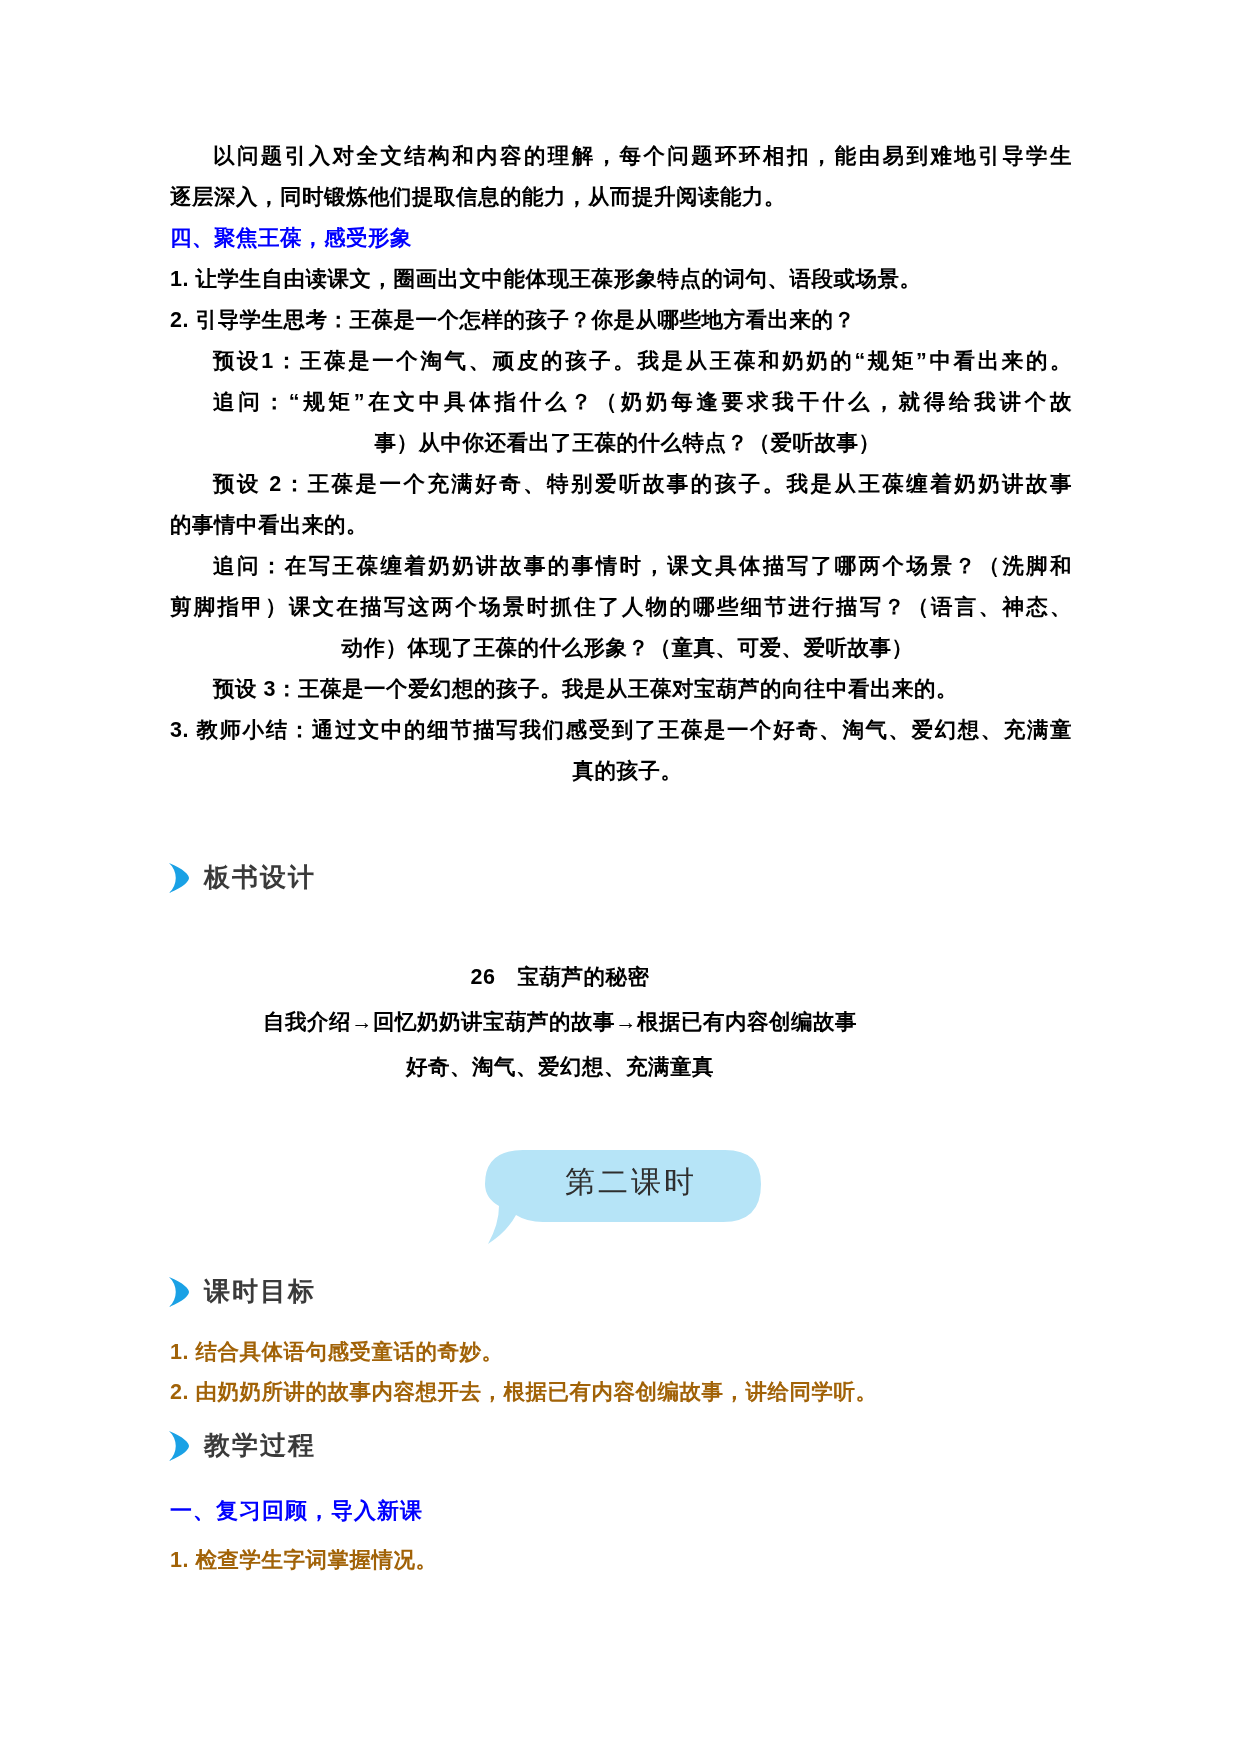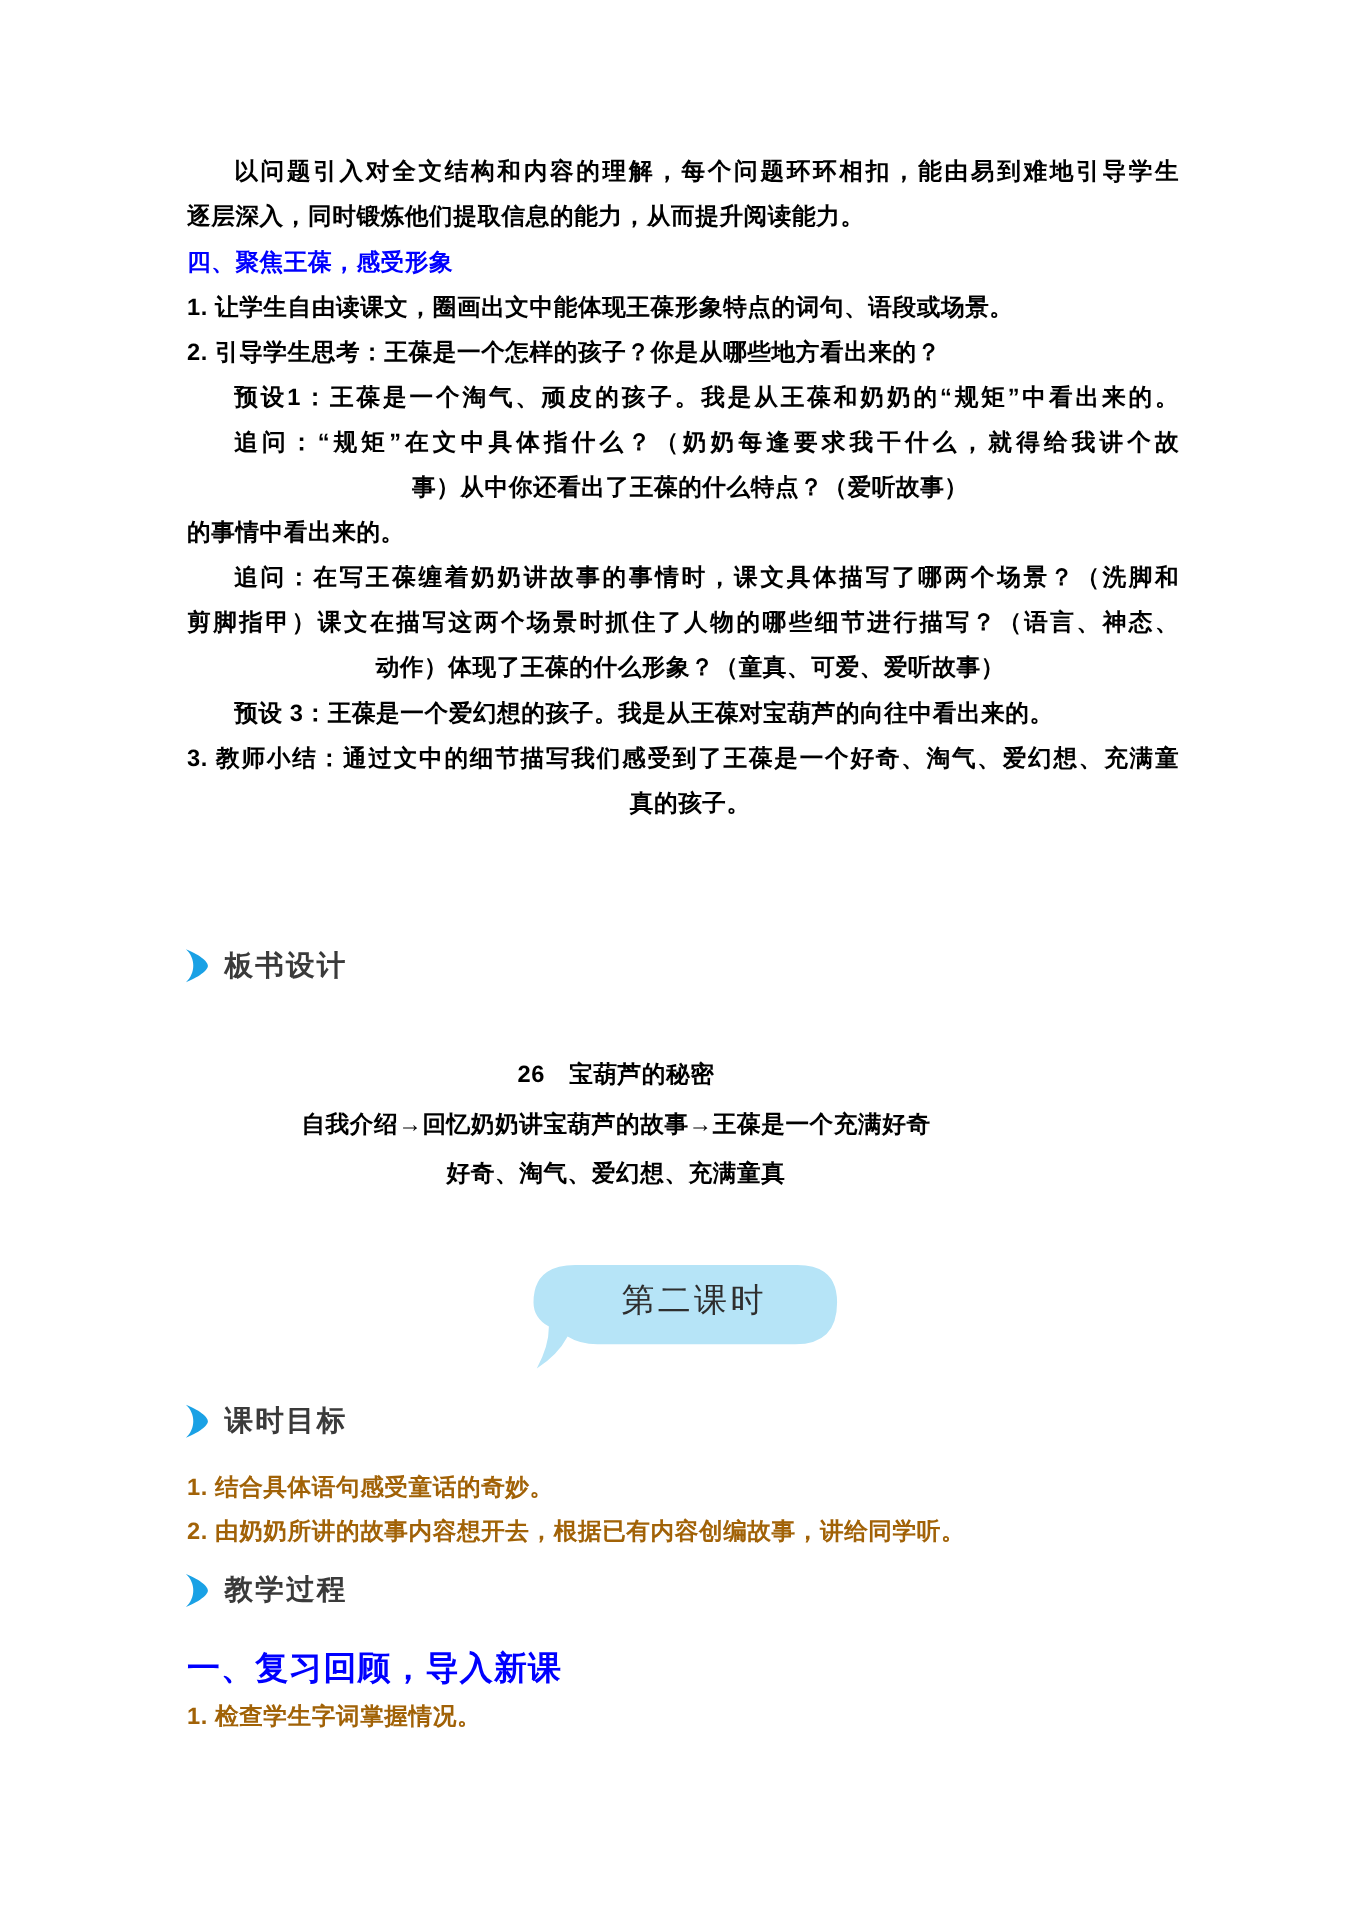--- a/index.html
+++ b/index.html
@@ -34,57 +34,58 @@
   .bubble-label{
     position:absolute;left:28px;top:14px;width:240px;text-align:center;
     font-size:30px;color:#2e2e2e;font-weight:normal;letter-spacing:3px;
   }
   
   .goal-ln{
     position:absolute;left:170px;width:950px;font-size:21.5px;font-weight:bold;
     line-height:40px;height:40px;color:#a16207;letter-spacing:0.5px;white-space:nowrap;
   }
   .step-blue{
-    position:absolute;left:170px;font-size:30px;font-weight:bold;color:#0000fe;
+    position:absolute;left:170px;font-size:22px;font-weight:bold;color:#0000fe;
     letter-spacing:1px;white-space:nowrap;
   }
 </style>
 </head>
 <body>
 
 <div class="page abs" style="left:0;top:0;width:1240px;height:1648px;">
 
   <div class="doc-block">
     <div class="ln ind2 j">以问题引入对全文结构和内容的理解，每个问题环环相扣，能由易到难地引导学生</div>
     <div class="ln">逐层深入，同时锻炼他们提取信息的能力，从而提升阅读能力。</div>
     <div class="ln blue-head">四、聚焦王葆，感受形象</div>
     <div class="ln">1. 让学生自由读课文，圈画出文中能体现王葆形象特点的词句、语段或场景。</div>
     <div class="ln">2. 引导学生思考：王葆是一个怎样的孩子？你是从哪些地方看出来的？</div>
     <div class="ln ind2 j">预设1：王葆是一个淘气、顽皮的孩子。我是从王葆和奶奶的“规矩”中看出来的。</div>
     <div class="ln ind2 j">追问：“规矩”在文中具体指什么？（奶奶每逢要求我干什么，就得给我讲个故</div>
     <div class="ln ind05">事）从中你还看出了王葆的什么特点？（爱听故事）</div>
+    <div class="ln ind2 j">预设 2：王葆是一个充满好奇、特别爱听故事的孩子。我是从王葆缠着奶奶讲故事</div>
     <div class="ln">的事情中看出来的。</div>
     <div class="ln ind2 j">追问：在写王葆缠着奶奶讲故事的事情时，课文具体描写了哪两个场景？（洗脚和</div>
     <div class="ln j">剪脚指甲）课文在描写这两个场景时抓住了人物的哪些细节进行描写？（语言、神态、</div>
     <div class="ln ind05">动作）体现了王葆的什么形象？（童真、可爱、爱听故事）</div>
     <div class="ln ind2">预设 3：王葆是一个爱幻想的孩子。我是从王葆对宝葫芦的向往中看出来的。</div>
     <div class="ln j">3. 教师小结：通过文中的细节描写我们感受到了王葆是一个好奇、淘气、爱幻想、充满童</div>
     <div class="ln ind05">真的孩子。</div>
   </div>
 
   <div class="sec-heading" style="top:860px;text-align:right;">
     <svg class="chevron" viewBox="0 0 22 32" aria-hidden="true">
       <path d="M1 1 C 10 9, 10 23, 1 31 C 16 25, 21 19, 21 16 C 21 13, 16 7, 1 1 Z" fill="#1aa1e5"></path>
     </svg>
     <span>板书设计</span>
   </div>
 
   <div class="board-lines">
     <div class="board-ln">26　宝葫芦的秘密</div>
-    <div class="board-ln">自我介绍→回忆奶奶讲宝葫芦的故事→王葆是一个充满好奇</div>
+    <div class="board-ln">自我介绍→回忆奶奶讲宝葫芦的故事→根据已有内容创编故事</div>
     <div class="board-ln">好奇、淘气、爱幻想、充满童真</div>
   </div>
 
   <div class="bubble-wrap">
     <svg class="bubble-svg" width="282" height="100" viewBox="0 0 282 100" aria-hidden="true">
       <path d="M 40 2 H 242 Q 278 2, 278 36 Q 278 74, 240 74 H 60 Q 44 74, 33 67 Q 24 84, 5 96 Q 16 76, 16 58 Q 2 50, 2 36 Q 2 2, 40 2 Z" fill="#b6e4f7"></path>
     </svg>
     <div class="bubble-label">第二课时</div>
   </div>
 

